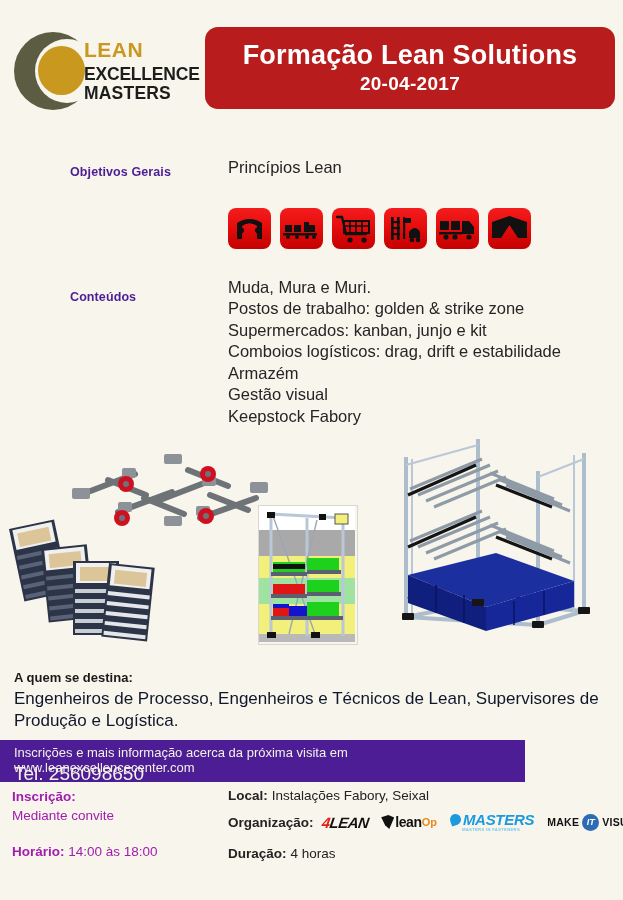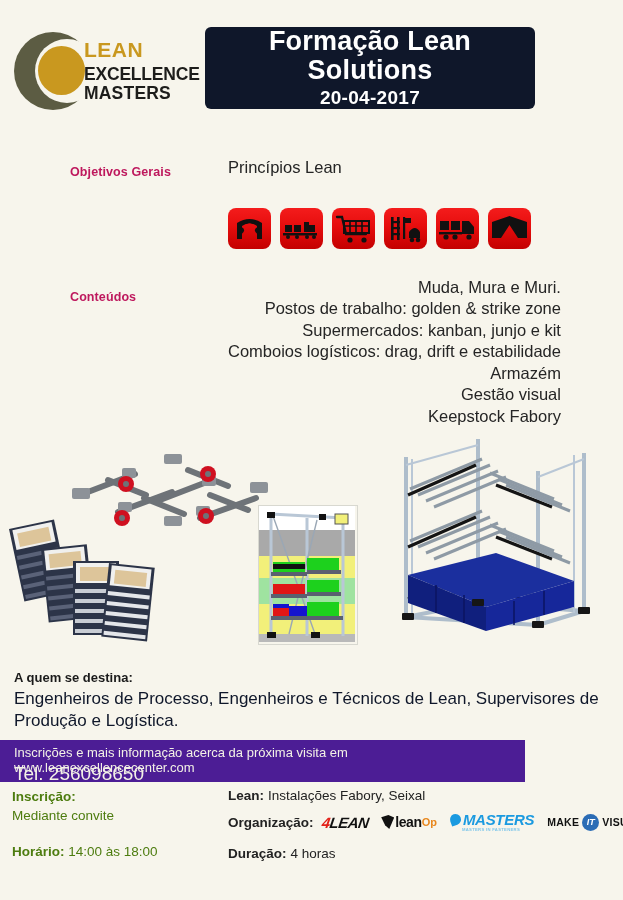--- a/index.html
+++ b/index.html
@@ -37,55 +37,55 @@
   .logo-excellence{
     font-size:17.5px;font-weight:bold;color:#1d1d1b;letter-spacing:-0.2px;
     display:block;margin-top:6px;
   }
   .logo-center{
     font-size:17.5px;font-weight:bold;color:#1d1d1b;letter-spacing:.2px;
     display:block;margin-top:1px;
   }
 
   .title-box{
-    position:absolute;left:205px;top:3px;width:330px;height:82px;
-    background:#0f172a;border-radius:6px;
+    position:absolute;left:205px;top:3px;width:410px;height:82px;
+    background:#b91c1c;border-radius:13px;
     box-shadow:0 0 0 4px #f7f5ec;
     display:flex;flex-direction:column;align-items:center;justify-content:center;
   }
   .title-main{
     color:#ffffff;font-size:27px;font-weight:bold;letter-spacing:.2px;
     line-height:1.05;text-align:center;
   }
   .title-date{
     color:#ffffff;font-size:19px;font-weight:bold;letter-spacing:.3px;
     margin-top:3px;text-align:center;
   }
 
   
   .row-label{
-    position:absolute;font-size:12.5px;font-weight:bold;color:#be185d;
+    position:absolute;font-size:12.5px;font-weight:bold;color:#4c1d95;
     letter-spacing:.1px;
   }
   .row-body{position:absolute;font-size:16.5px;color:#252525;line-height:1.30;}
   .row-body div{white-space:nowrap;}
 
   #objetivos-label{left:70px;top:165px;}
   #objetivos-body{left:228px;top:157px;}
 
   .icon-row{position:absolute;left:228px;top:208px;display:flex;gap:9px;}
   .icon-tile{
     width:43px;height:41px;border-radius:8px;
     background:linear-gradient(180deg,#f41c1c 0%,#e60d0d 45%,#c40000 100%);
     position:relative;overflow:hidden;
   }
   .icon-tile svg{position:absolute;left:0;top:0;}
 
   #conteudos-label{left:70px;top:290px;}
-  #conteudos-body{left:228px;top:277px;text-align:right;}
+  #conteudos-body{left:228px;top:277px;}
 
   
   .images{position:absolute;left:0;top:420px;width:623px;height:240px;}
   .img-frame{position:absolute;}
 
   
   #img-trolley{left:60px;top:20px;width:230px;height:100px;}
   
   #img-stack{left:5px;top:85px;width:200px;height:145px;}
   
@@ -105,21 +105,21 @@
     position:absolute;left:0;top:740px;width:525px;height:42px;
     background:#4c1d95;color:#f3f1e6;
   }
   .band-line1{position:absolute;left:14px;top:5px;font-size:13px;}
   .band-line2{position:absolute;left:14px;top:23px;font-size:19px;}
 
   
   .foot{position:absolute;left:0;top:782px;width:623px;height:118px;}
   .foot-left{position:absolute;left:12px;top:6px;width:210px;}
   .foot-right{position:absolute;left:228px;top:6px;width:390px;}
-  .fl{font-size:13.5px;color:#4d7c0f;line-height:1.38;}
+  .fl{font-size:13.5px;color:#a21caf;line-height:1.38;}
   .fl b{font-weight:bold;}
   .mt-inscricao{margin-top:0px;}
   .mt-horario{margin-top:18px;}
   .fr-row{font-size:13.5px;color:#222;margin-bottom:9px;display:flex;align-items:center;}
   .fr-row b{font-weight:bold;margin-right:4px;white-space:nowrap;}
   .logos{display:flex;align-items:center;gap:13px;margin-left:4px;}
 
   
   .lg-4lean{font-size:15px;font-weight:bold;font-style:italic;letter-spacing:-.5px;
             transform:skewX(-8deg);white-space:nowrap;}
@@ -518,21 +518,21 @@
       </div>
       <div class="fl mt-horario">
         <b>Horário:</b>
         <span>14:00 às 18:00</span>
       </div>
     </div>
 
     <div class="foot-right">
 
       <div class="fr-row">
-        <b>Lean:</b>
+        <b>Local:</b>
         <span>Instalações Fabory, Seixal</span>
       </div>
 
       <div class="fr-row">
         <b>Organização:</b>
 
         <div class="logos">
 
           <div class="lg-4lean">
             <span class="four">4</span><span class="lean">LEAN</span>

